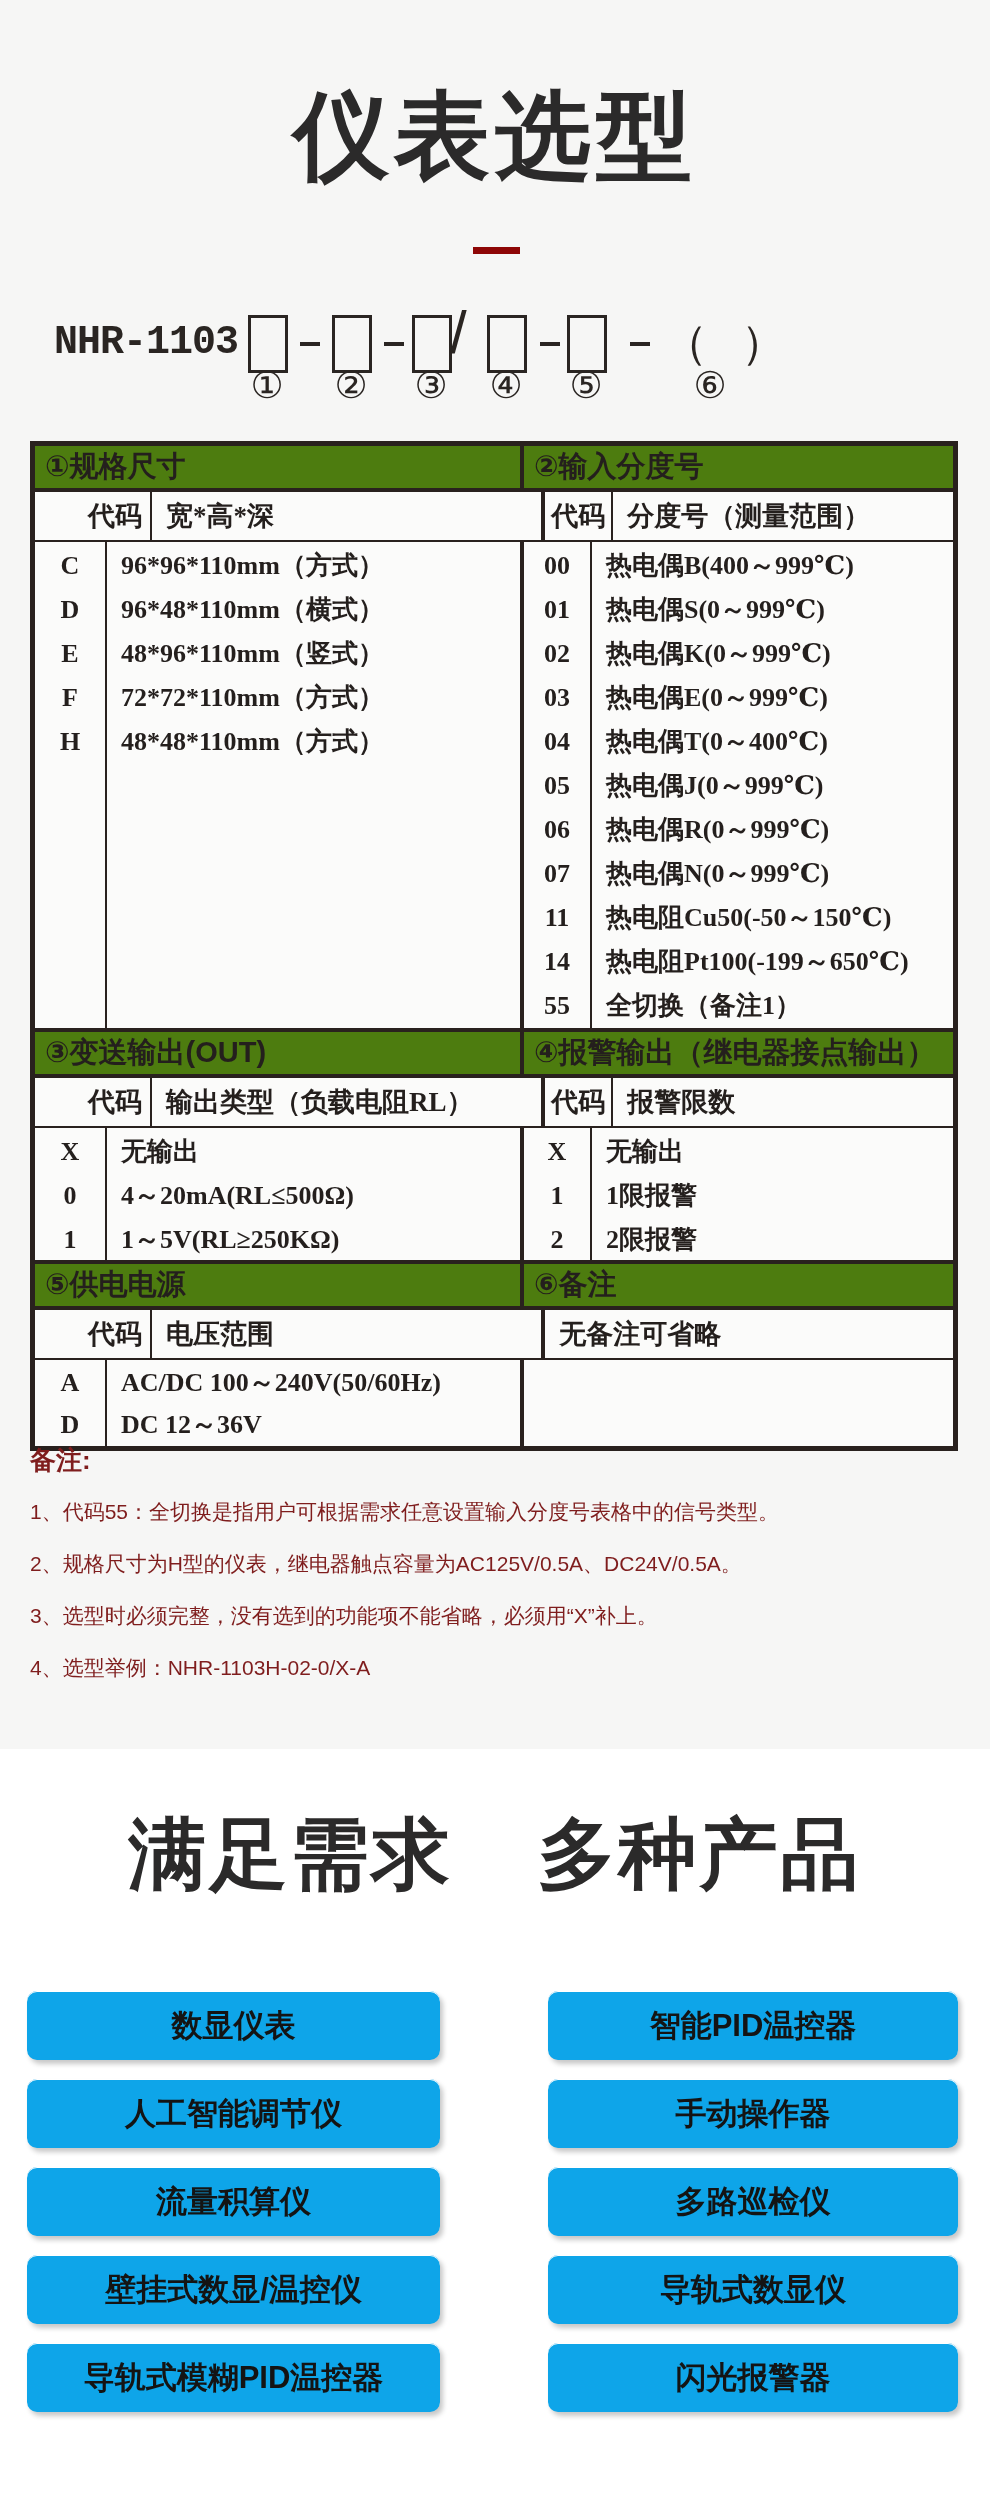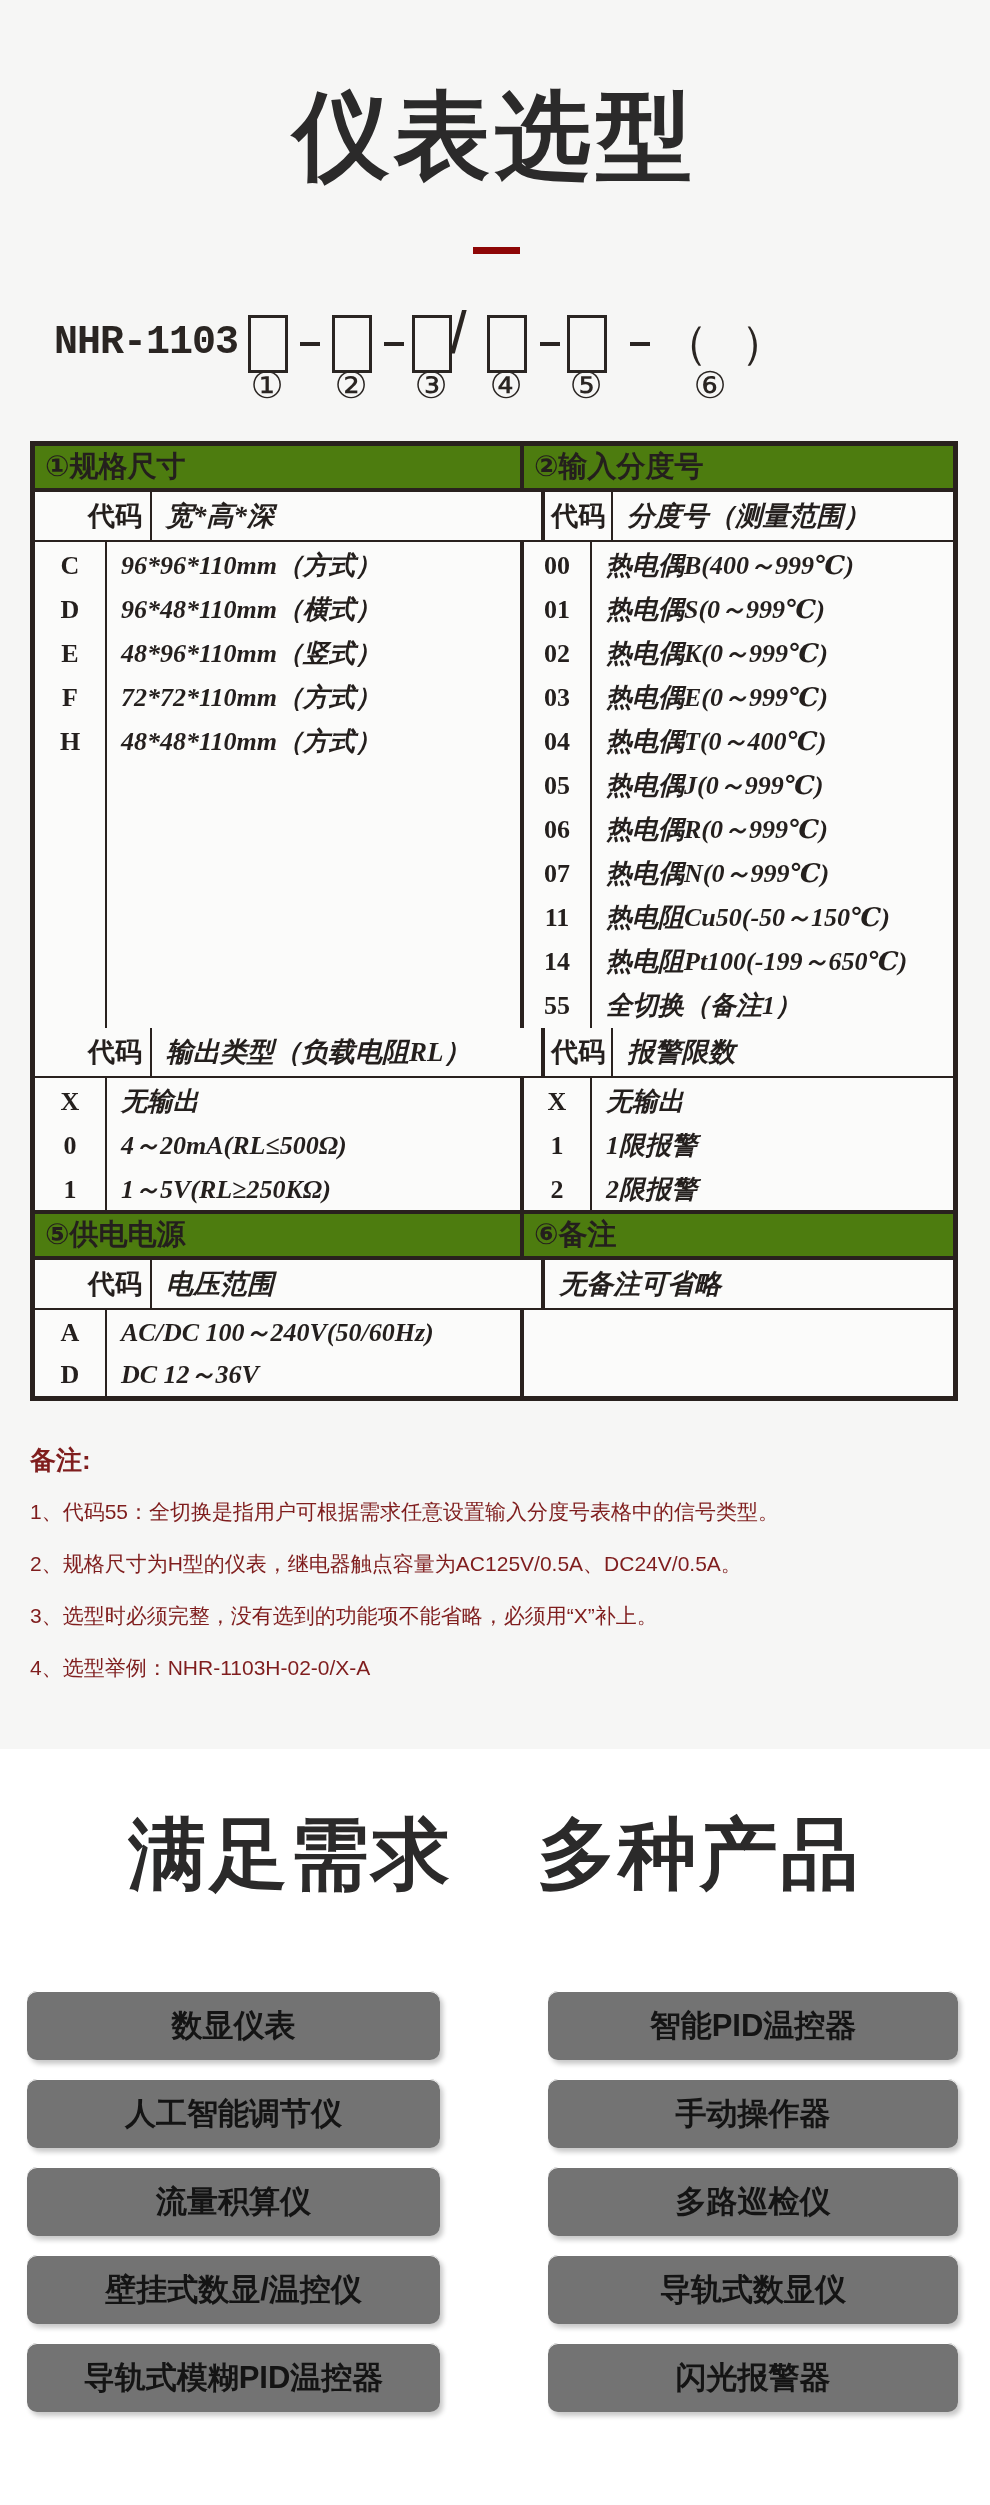--- a/index.html
+++ b/index.html
@@ -28,39 +28,39 @@
   .trow{display:flex;box-sizing:border-box;}
   .half-l{width:489px;box-sizing:border-box;border-right:4px solid #29211e;display:flex;}
   .half-r{width:429px;box-sizing:border-box;display:flex;}
   .r-band{background:#4d7c0f;border-bottom:4px solid #29211e;}
   .r-band.mid{border-top:4px solid #29211e;}
   .band-cell{display:flex;align-items:center;padding-left:10px;font-size:29px;font-weight:800;
     font-family:"Liberation Sans","DejaVu Sans",sans-serif;white-space:nowrap;width:100%;box-sizing:border-box;}
   .r-sub{border-bottom:2px solid #29211e;padding-left:45px;}
   .code-l{width:72px;box-sizing:border-box;border-right:2px solid #29211e;text-align:center;}
   .code-r{width:68px;box-sizing:border-box;border-right:2px solid #29211e;text-align:center;}
-  .desc{flex:1;padding-left:14px;box-sizing:border-box;font-style:italic;}
+  .desc{flex:1;padding-left:14px;box-sizing:border-box;}
   .sub-cell{display:flex;align-items:center;font-size:27px;white-space:nowrap;}
   .sub-cell.ctr{justify-content:center;padding-left:0;}
   .ln{line-height:44px;font-size:26px;white-space:nowrap;}
   .ln2{line-height:42px;font-size:26px;white-space:nowrap;}
   .body-pad{padding-top:2px;}
 
   
   .notes{position:absolute;left:30px;top:1442px;width:930px;color:#7f1d1d;}
   .notes-heading{font-size:26px;font-weight:800;line-height:36px;}
   .note-item{font-size:21px;font-weight:400;line-height:36px;margin-top:16px;white-space:nowrap;}
 
   
   .bottom-panel{position:absolute;left:0;top:1749px;width:990px;height:756px;background:#ffffff;}
   .products-headline{position:absolute;left:0;top:1802px;width:100%;display:flex;justify-content:center;
     gap:85px;font-size:78px;font-weight:900;color:#2b2a2a;letter-spacing:3px;line-height:104px;}
   .product-grid{position:absolute;left:27px;top:1991px;width:931px;display:grid;
     grid-template-columns:413px 410px;column-gap:108px;grid-auto-rows:69px;row-gap:19px;}
-  .product-btn{background:#737373;border-radius:10px;display:flex;align-items:center;justify-content:center;
+  .product-btn{background:#0ea5e9;border-radius:10px;display:flex;align-items:center;justify-content:center;
     font-size:31px;font-weight:700;color:#141414;
     box-shadow:3px 4px 5px rgba(0,0,0,0.22), inset 0 1px 0 #ffffff;cursor:pointer;}
 </style>
 </head>
 <body>
 
 <div class="canvas">
 
   <div class="page-title">仪表选型</div>
   <div class="red-dash"></div>
@@ -148,20 +148,28 @@
           <div class="ln">热电偶J(0～999℃)</div>
           <div class="ln">热电偶R(0～999℃)</div>
           <div class="ln">热电偶N(0～999℃)</div>
           <div class="ln">热电阻Cu50(-50～150℃)</div>
           <div class="ln">热电阻Pt100(-199～650℃)</div>
           <div class="ln">全切换（备注1）</div>
         </div>
       </div>
     </div>
 
+    <div class="trow r-band mid" style="height:50px">
+      <div class="half-l">
+          <div class="band-cell">③变送输出(OUT)</div>
+        </div>
+      <div class="half-r">
+          <div class="band-cell">④报警输出（继电器接点输出）</div>
+        </div>
+    </div>
     <div class="trow r-sub" style="height:50px">
       <div class="half-l">
         <div class="code-l sub-cell ctr">代码</div>
         <div class="desc sub-cell">输出类型（负载电阻RL）</div>
       </div>
       <div class="half-r">
         <div class="code-r sub-cell ctr">代码</div>
         <div class="desc sub-cell">报警限数</div>
       </div>
     </div>

